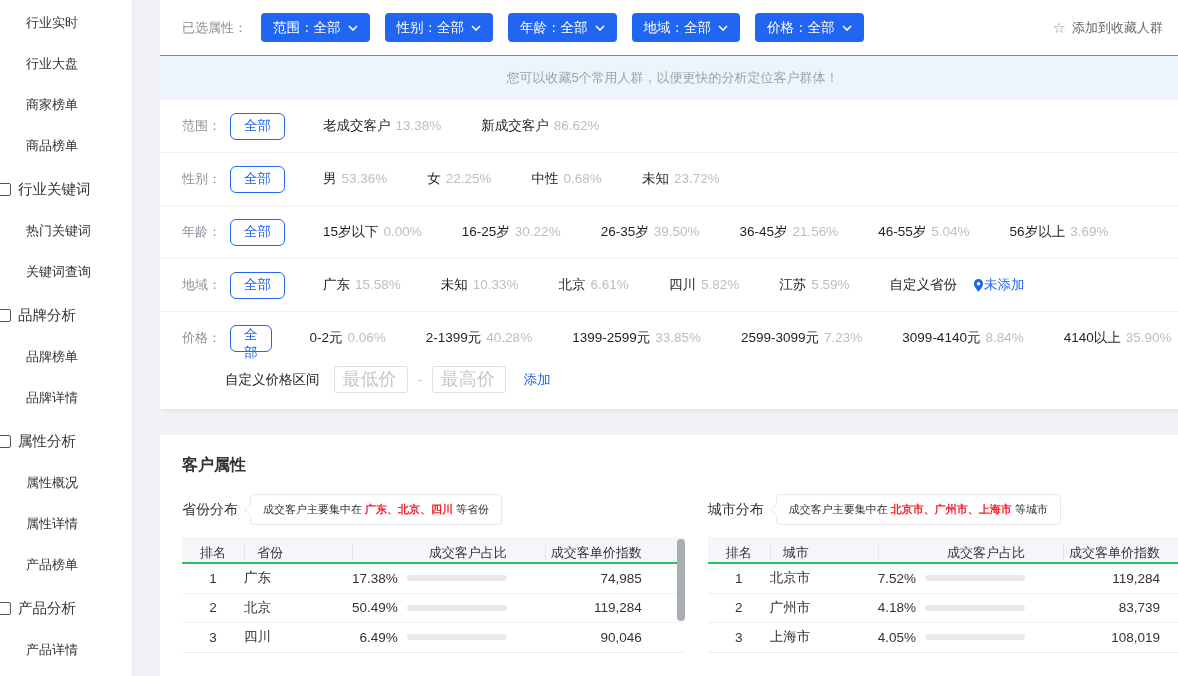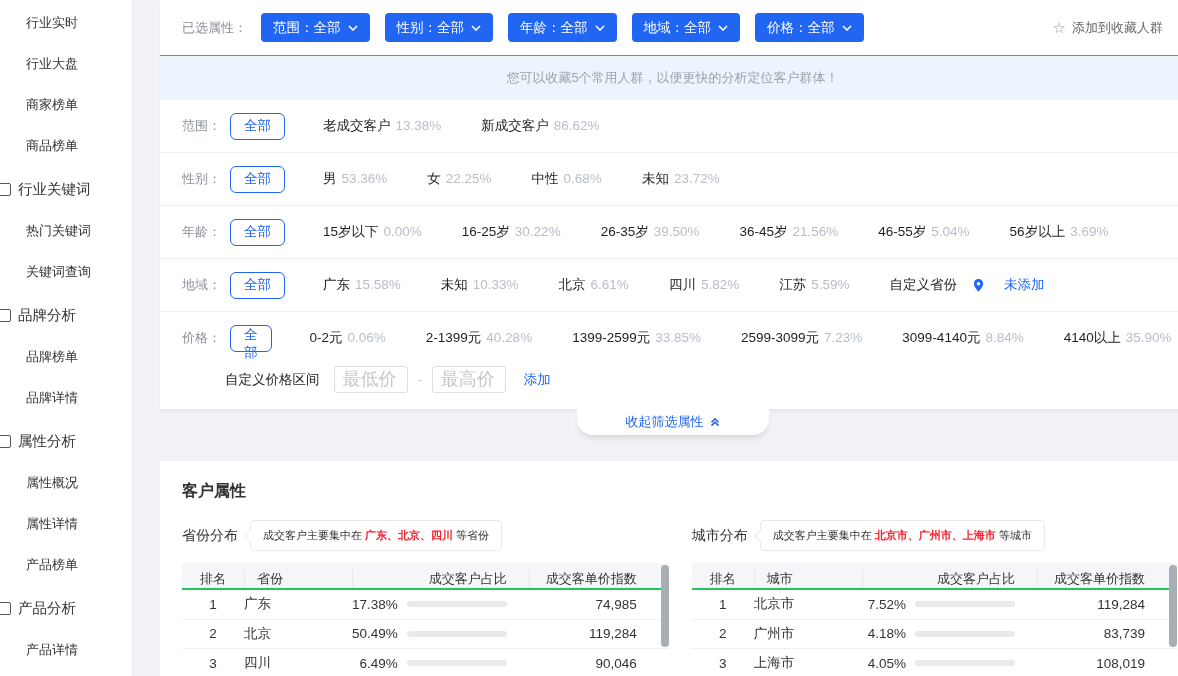--- a/index.html
+++ b/index.html
@@ -45,21 +45,21 @@
   .attr-label{ width:48px; font-size:13px; color:var(--gray-label); flex:none;}
   .all-btn{ background:#fff; border:1px solid var(--blue); color:var(--blue);
     border-radius:6px; height:27px; padding:0 13px; font-size:13.5px; margin:0 38px 0 0;
     cursor:pointer; font-family:inherit;}
   .opts{ display:flex; align-items:center; flex-wrap:nowrap;}
   .opt{ margin-right:40px; font-size:13.5px; white-space:nowrap; cursor:pointer;}
   .opt .o-name{ color:#1f1f1f;}
   .opt .o-val{ color:var(--gray-val); margin-left:5px;}
   .custom-geo{ display:flex; align-items:center; font-size:13.5px; white-space:nowrap;}
   .custom-geo .geo-label{ color:#1f1f1f; margin-right:16px;}
-  .geo-link{ display:flex; align-items:center; gap:20px; color:var(--blue); cursor:pointer;}
+  .geo-link{ display:flex; align-items:center; gap:0; color:var(--blue); cursor:pointer;}
   .price-custom{ display:flex; align-items:center; padding:2px 0 16px 43px; gap:10px;}
   .price-custom .pc-label{ font-size:13.5px; color:#1f1f1f; margin-right:4px;}
   .pc-input{ width:74px; height:27px; border:1px solid #dcdfe4; border-radius:3px;
     font-size:18px; padding:0 8px; font-family:inherit; color:#333;}
   .pc-input::placeholder{ color:#c4c8ce;}
   .pc-sep{ color:#c4c8ce; font-size:13px;}
   .pc-add{ color:var(--blue); font-size:13.5px; margin-left:8px; cursor:pointer;}
 
   .collapse-tab{ width:192px; height:27px; margin:-1px auto 0; background:#fff;
     border-radius:0 0 16px 16px; box-shadow:0 5px 7px -3px rgba(0,0,0,.14);
@@ -84,21 +84,21 @@
   .tbl-scrollbar{ position:absolute; right:0; top:2px; width:8px; height:82px;
     background:#a9aeb5; border-radius:4px; cursor:pointer;}
   .t-head{ display:flex; align-items:flex-end; height:27px; background:#f4f6fa;
     border-bottom:2px solid #22c55e; font-size:13px; color:#333;}
   .t-row{ display:flex; align-items:center; height:29.5px; font-size:13.5px;
     border-bottom:1px solid var(--border); background:#fff;}
   .c-rank{ width:62px; text-align:center; flex:none;}
   .c-name{ width:108px; flex:none;}
   .c-occ{ flex:1; display:flex; align-items:center; justify-content:flex-end;
     padding-right:22px;}
-  .c-idx{ width:140px; flex:none; text-align:right; padding-right:32px;}
+  .c-idx{ width:140px; flex:none; text-align:right; padding-right:43px;margin-left:16px;}
   .t-head .c-name{ border-left:1px solid #e4e7ed; padding-left:12px; width:108px;}
   .t-head .c-occ{ border-left:1px solid #e4e7ed;}
   .t-head .c-idx{ border-left:1px solid #e4e7ed;}
   .pct{ color:#333; margin-right:9px;}
   .bar-track{ width:100px; height:6px; background:#eaeaea; border-radius:3px;
     overflow:hidden; flex:none;}
   .bar-fill{ height:100%; background:var(--blue); border-radius:3px;}
 </style>
 </head>
 <body>
@@ -279,27 +279,20 @@
             <span class="pc-label">自定义价格区间</span>
             <input class="pc-input" placeholder="最低价" style="">
             <span class="pc-sep">-</span>
             <input class="pc-input" placeholder="最高价" style="">
             <span class="pc-add">添加</span>
           </div>
         </div>
       </div>
   </section>
 
-  <div class="collapse-tab">
-    <span>收起筛选属性</span>
-    <svg width="10" height="10" viewBox="0 0 10 10" fill="none" stroke="#2166f2" stroke-width="1.6">
-      <path d="M1.5 5.2 L5 1.8 L8.5 5.2"></path>
-        <path d="M1.5 8.6 L5 5.2 L8.5 8.6"></path>
-    </svg>
-  </div>
 
   <section class="customer-panel">
     <h2 class="cp-title">客户属性</h2>
     <div class="dist-grid" id="dist-panels">
         <div class="dist-col">
           <div class="dist-head">
             <span class="dist-label">省份分布</span>
             <div class="bubble"><span>成交客户主要集中在 </span><span class="hl">广东、北京、四川</span><span> 等省份</span></div>
           </div>
           <div class="tbl">

